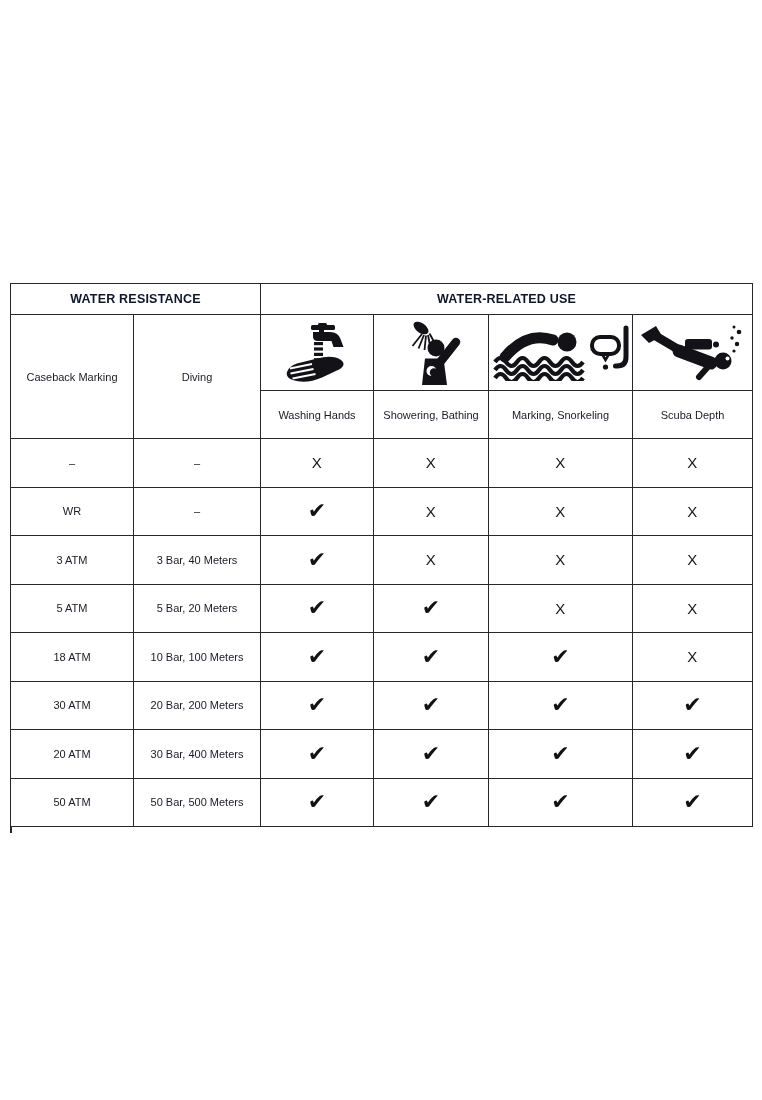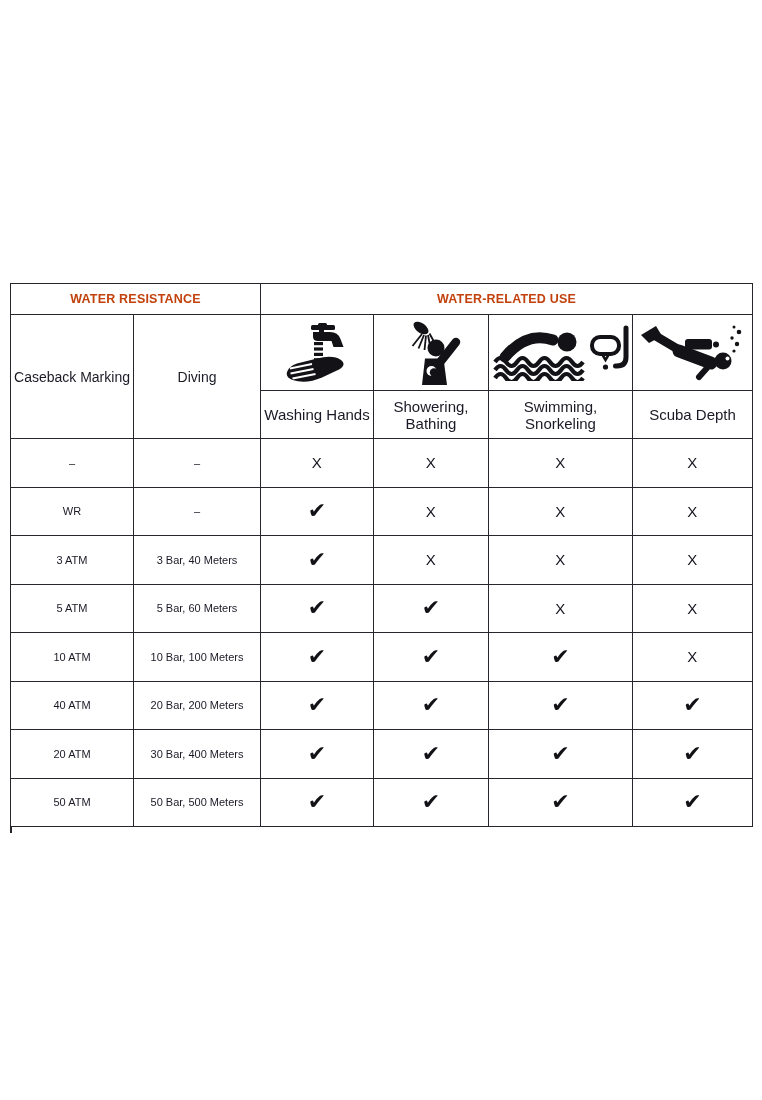--- a/index.html
+++ b/index.html
@@ -30,32 +30,32 @@
     vertical-align: middle;
     background: #ffffff;
     overflow: hidden;
   }
 
   .row-header th {
     height: 31px;
     font-size: 12.5px;
     font-weight: bold;
     letter-spacing: 0.2px;
-    color: #c2410c;
+    color: #0f172a;
     text-align: center;
   }
   .col-label {
-    font-size: 14px;
+    font-size: 11px;
     font-weight: 400;
     color: #1a1a26;
   }
   .row-icons .icon-cell { height: 76px; padding: 4px 2px; }
   .row-activity-labels th {
     height: 48px;
-    font-size: 15px;
+    font-size: 11px;
     font-weight: 400;
     color: #1a1a26;
     margin-left: 39px;
   }
 
   .data-row td { height: 48.5px; font-size: 11px; color: #1a1a26; }
   .data-row td.mark.check { font-size: 22px; font-weight: 400; color: #111116; }
   .data-row td.mark.cross { font-size: 15px; font-weight: 500; letter-spacing: 0.3px; color: #15151f; }
 
   svg.icon { display: block; margin: 0 auto; }
@@ -157,21 +157,21 @@
             <circle class="ink" cx="93" cy="14" r="1.7"></circle>
             <circle class="ink" cx="100" cy="8" r="2.3"></circle>
             <circle class="ink" cx="95" cy="3" r="1.5"></circle>
           </svg>
         </th>
       </tr>
 
       <tr class="row-activity-labels">
         <th>Washing Hands</th>
         <th>Showering, Bathing</th>
-        <th>Swimming, Snorkeling</th>
+        <th>Marking, Snorkeling</th>
         <th>Scuba Depth</th>
       </tr>
     </thead>
 
     <tbody>
   <tr class="data-row">
     <td class="caseback">–</td>
     <td class="depth">–</td>
     <td class="mark cross">X</td>
     <td class="mark cross">X</td>
@@ -192,38 +192,38 @@
     <td class="caseback">3 ATM</td>
     <td class="depth">3 Bar, 40 Meters</td>
     <td class="mark check">✔</td>
     <td class="mark cross">X</td>
     <td class="mark cross">X</td>
     <td class="mark cross">X</td>
   </tr>
 
   <tr class="data-row">
     <td class="caseback">5 ATM</td>
-    <td class="depth">5 Bar, 60 Meters</td>
-    <td class="mark check">✔</td>
-    <td class="mark check">✔</td>
-    <td class="mark cross">X</td>
-    <td class="mark cross">X</td>
-  </tr>
-
-  <tr class="data-row">
-    <td class="caseback">10 ATM</td>
+    <td class="depth">5 Bar, 20 Meters</td>
+    <td class="mark check">✔</td>
+    <td class="mark check">✔</td>
+    <td class="mark cross">X</td>
+    <td class="mark cross">X</td>
+  </tr>
+
+  <tr class="data-row">
+    <td class="caseback">18 ATM</td>
     <td class="depth">10 Bar, 100 Meters</td>
     <td class="mark check">✔</td>
     <td class="mark check">✔</td>
     <td class="mark check">✔</td>
     <td class="mark cross">X</td>
   </tr>
 
   <tr class="data-row">
-    <td class="caseback">40 ATM</td>
+    <td class="caseback">30 ATM</td>
     <td class="depth">20 Bar, 200 Meters</td>
     <td class="mark check">✔</td>
     <td class="mark check">✔</td>
     <td class="mark check">✔</td>
     <td class="mark check">✔</td>
   </tr>
 
   <tr class="data-row">
     <td class="caseback">20 ATM</td>
     <td class="depth">30 Bar, 400 Meters</td>

